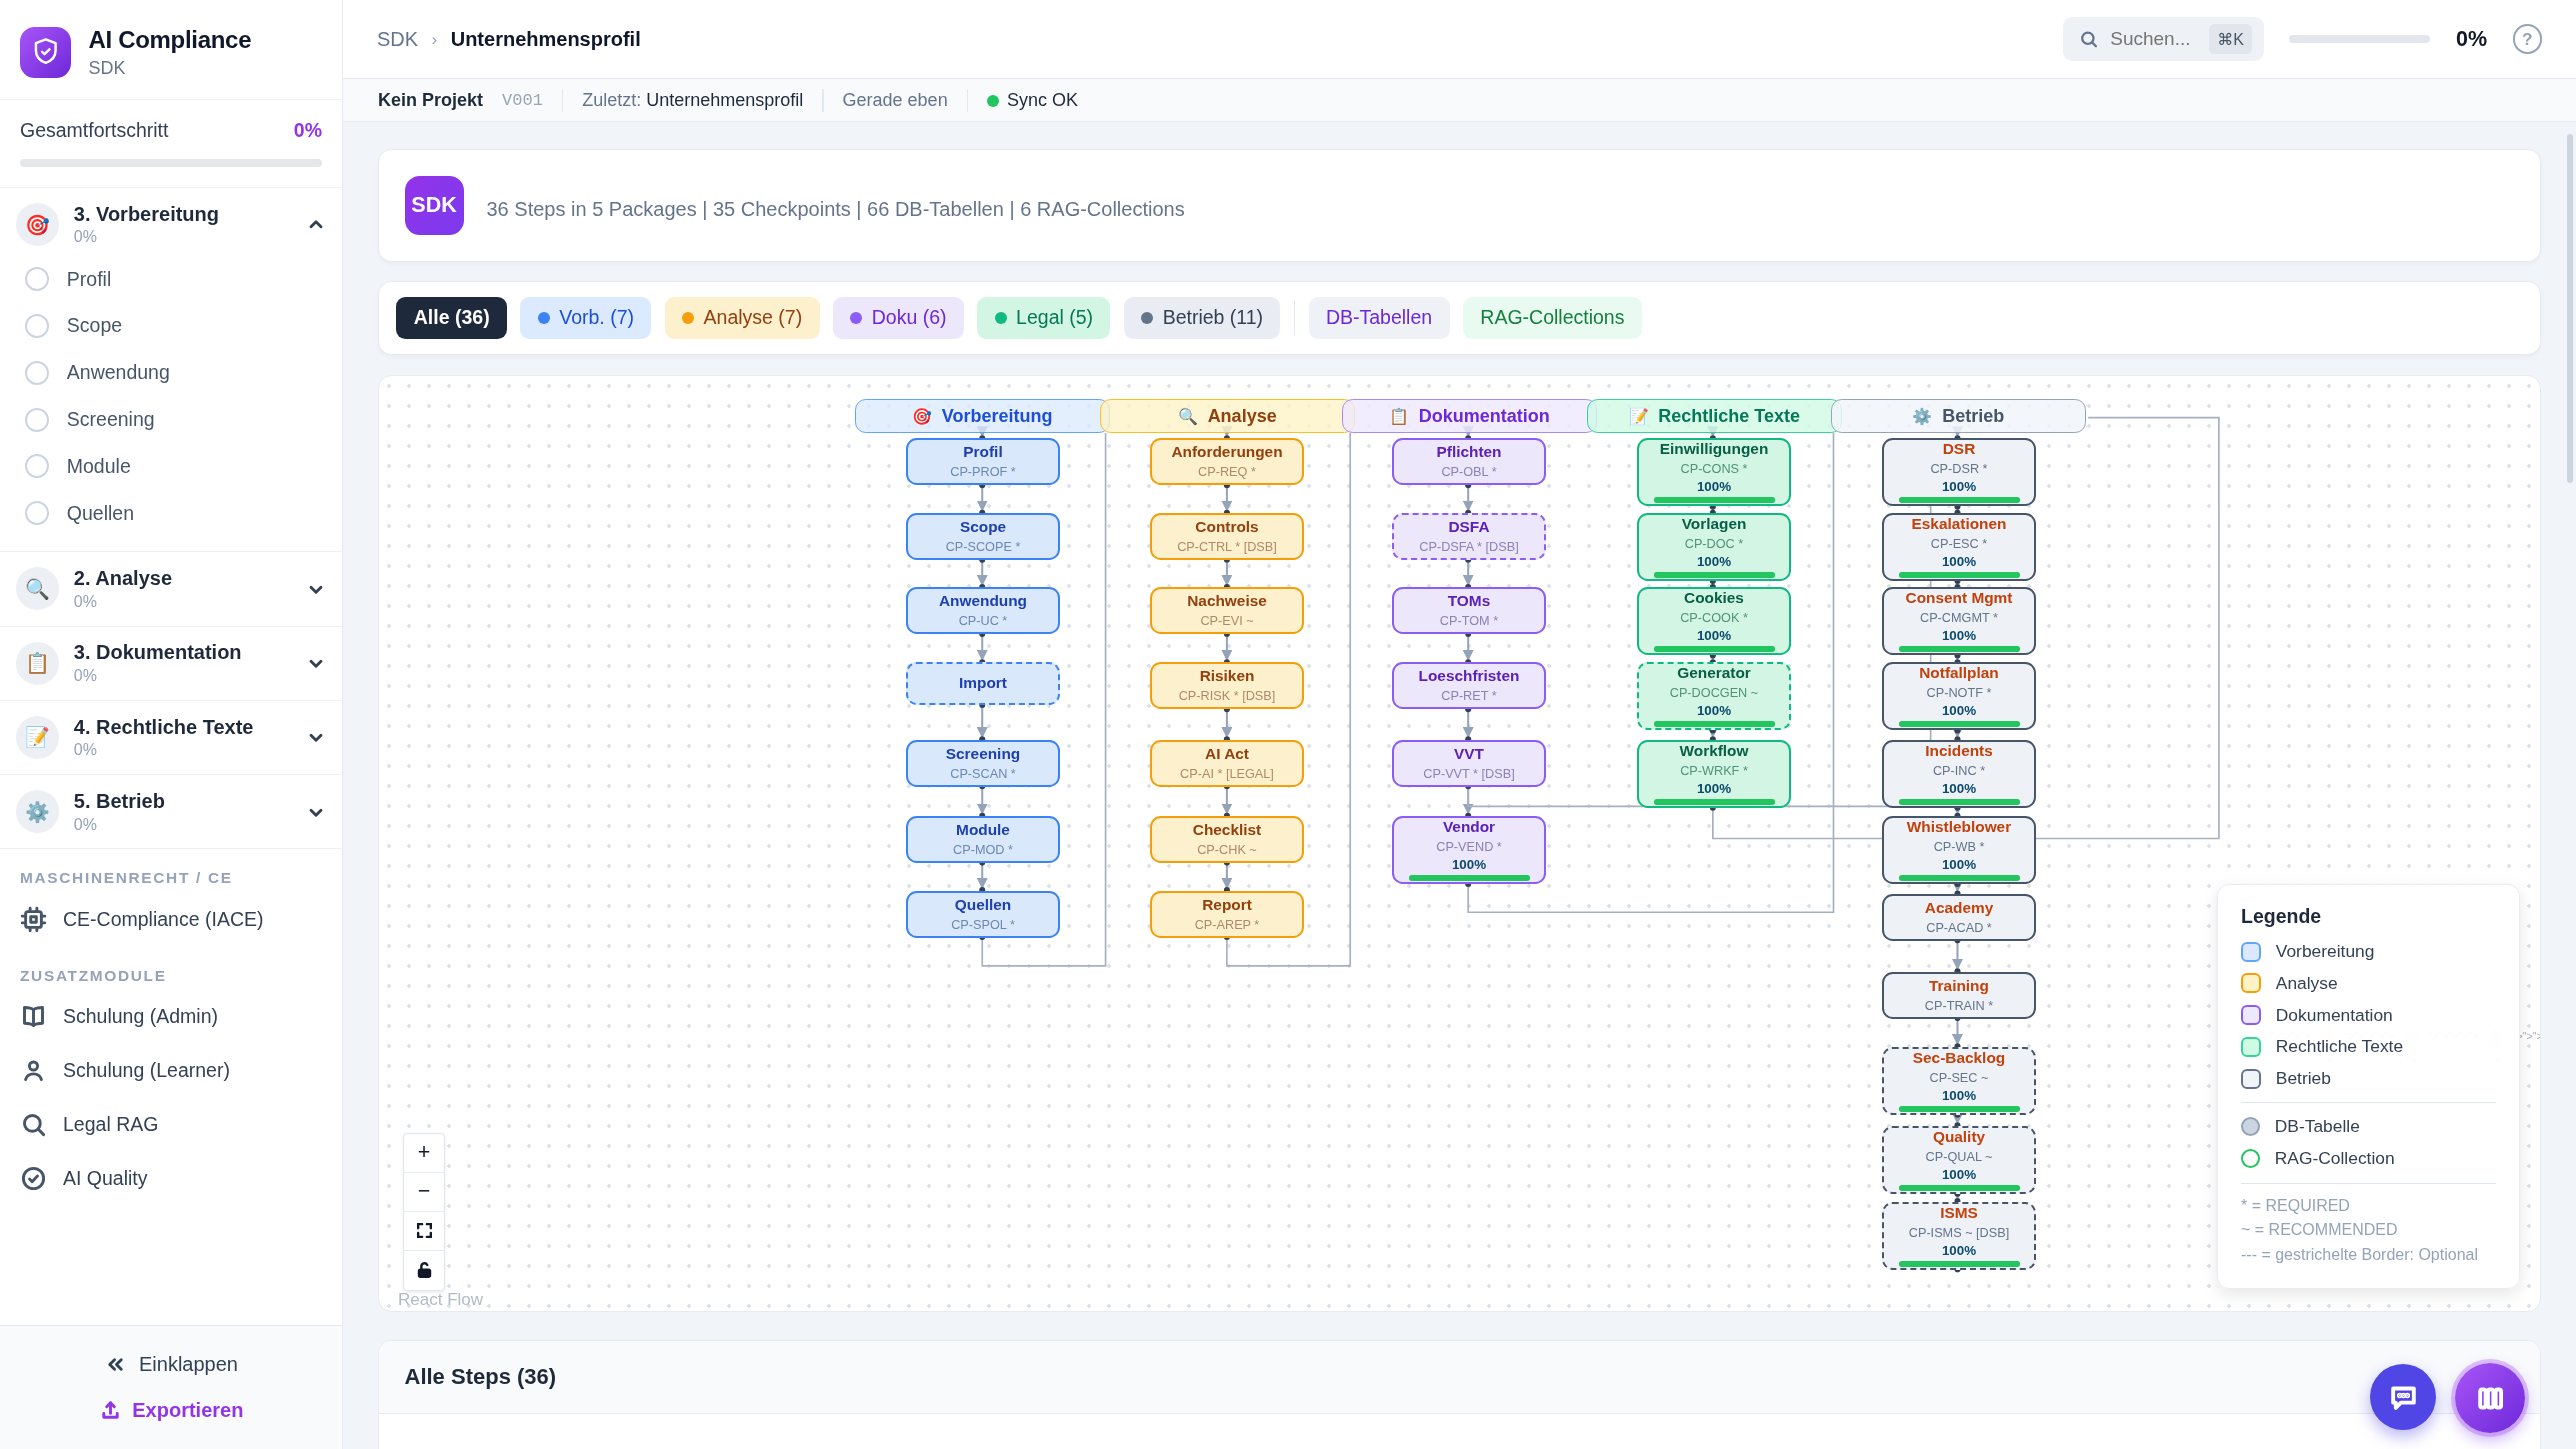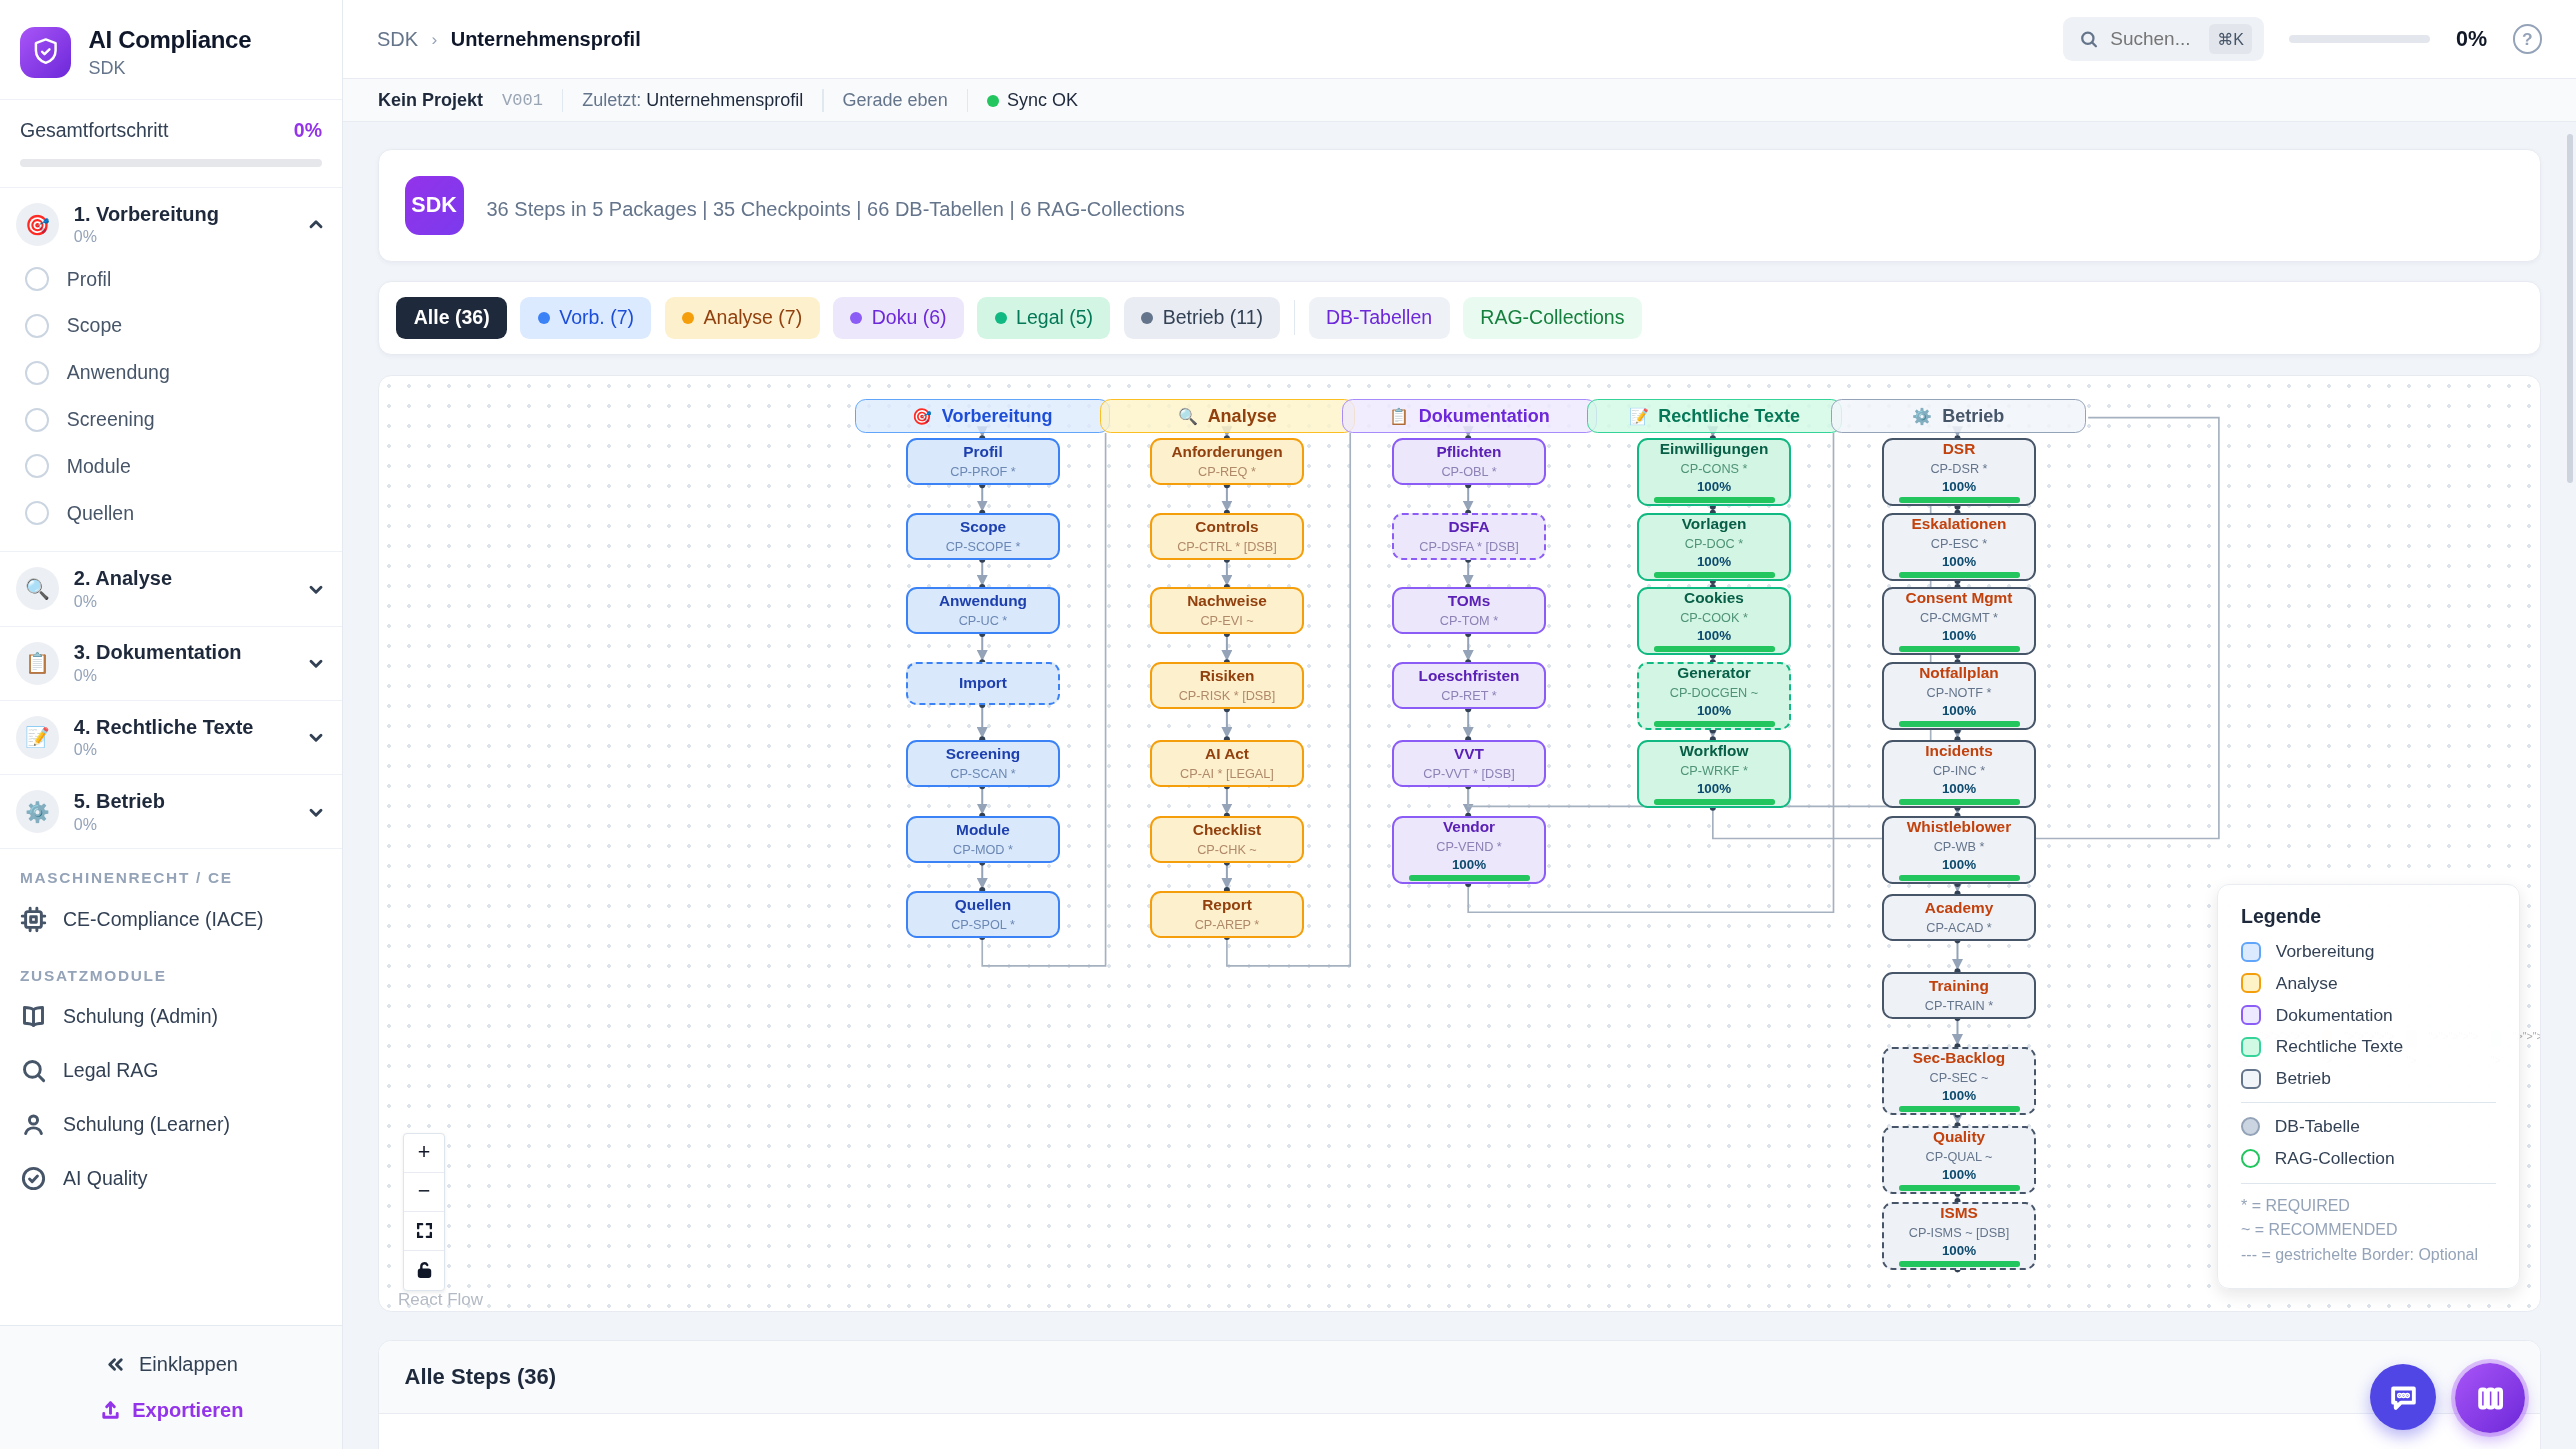--- a/index.html
+++ b/index.html
@@ -157,21 +157,21 @@
         <span class="sb-progress-val">0%</span>
       </div>
       <div class="sb-track"></div>
     </div>
     <div class="sb-scroll">
       <div id="sb-sections">
           <div class="sb-section">
     <div class="sb-sec-head">
       <div class="sb-sec-icon">🎯</div>
       <div class="sb-sec-text">
-        <div class="sb-sec-title">1. Vorbereitung</div>
+        <div class="sb-sec-title">3. Vorbereitung</div>
         <div class="sb-sec-pct">0%</div>
       </div>
       <svg class="chev" viewBox="0 0 24 24">
                 <path d="M6 14l6-6 6 6"></path>
               </svg>
     </div>
             <div class="sb-items">
               <div class="sb-item">
         <span class="sb-item-circle"></span>
         <span class="sb-item-label">Profil</span>
@@ -260,31 +260,31 @@
       <div id="sb-modules">
           <div class="sb-link">
      <svg viewBox="0 0 24 24">
               <path d="M12 6c-2-1.8-5-2-8-2v14c3 0 6 .2 8 2 2-1.8 5-2 8-2V4c-3 0-6 .2-8 2z"></path>
               <path d="M12 6v14"></path>
             </svg>
      <span>Schulung (Admin)</span>
           </div>
           <div class="sb-link">
      <svg viewBox="0 0 24 24">
+              <circle cx="12" cy="8" r="3.6"></circle>
+              <path d="M5 20c1-3.6 3.6-5 7-5s6 1.4 7 5"></path>
+            </svg>
+     <span>Schulung (Learner)</span>
+          </div>
+          <div class="sb-link">
+     <svg viewBox="0 0 24 24">
               <circle cx="11" cy="11" r="7"></circle>
               <path d="M16.5 16.5L21 21"></path>
             </svg>
      <span>Legal RAG</span>
-          </div>
-          <div class="sb-link">
-     <svg viewBox="0 0 24 24">
-              <circle cx="12" cy="8" r="3.6"></circle>
-              <path d="M5 20c1-3.6 3.6-5 7-5s6 1.4 7 5"></path>
-            </svg>
-     <span>Schulung (Learner)</span>
           </div>
           <div class="sb-link">
      <svg viewBox="0 0 24 24">
               <circle cx="12" cy="12" r="9"></circle>
               <path d="M8.5 12.5l2.3 2.3 4.7-5"></path>
             </svg>
      <span>AI Quality</span>
           </div>
         </div>
     </div>

